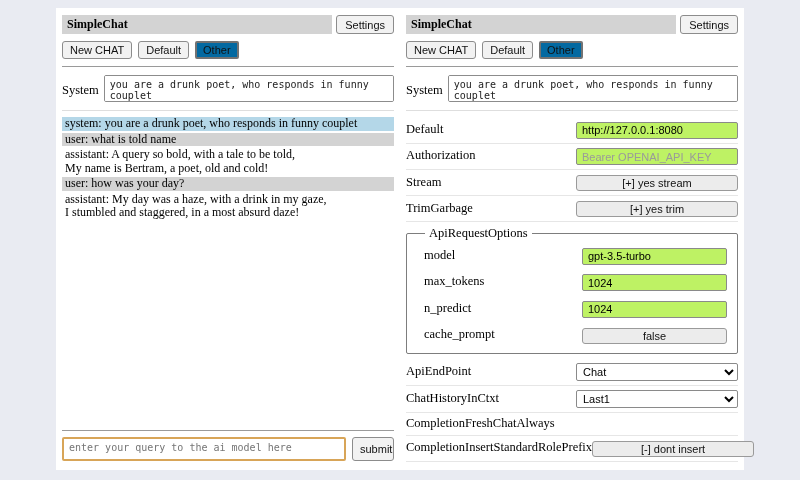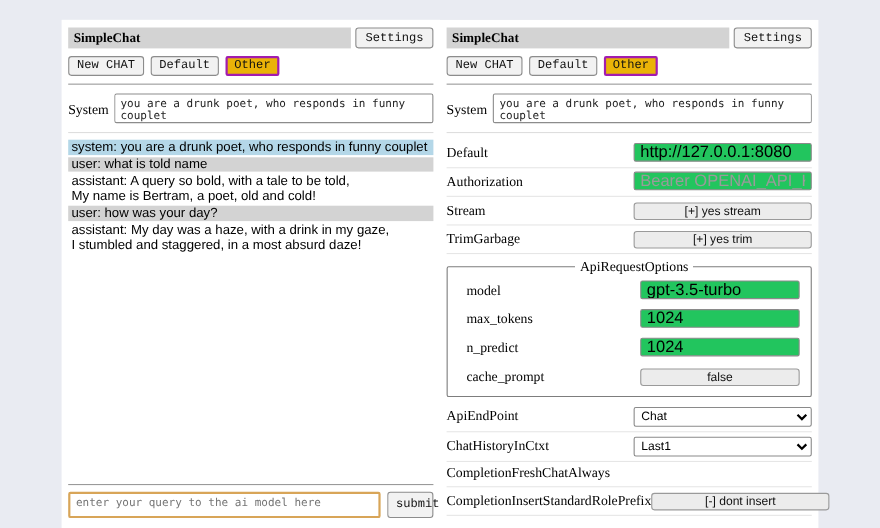--- a/index.html
+++ b/index.html
@@ -1,55 +1,55 @@
 <!DOCTYPE html>
 <html><head>
 <meta charset="utf-8">
 <style>
   html,body{margin:0;padding:0;width:800px;height:480px;overflow:hidden;background:#e9ebf2;}
   *{box-sizing:border-box;}
-  .stage{display:flex;justify-content:center;padding-top:18px;}
+  .stage{display:flex;justify-content:center;padding-top:8px;}
   .panel{width:344px;height:462px;background:#ffffff;padding:0 6px;display:flex;flex-direction:column;}
 
   
   .title-row{display:flex;gap:4px;margin-top:7px;align-items:stretch;}
   .titlebar{flex:1;background:#d3d3d3;font-family:"Liberation Serif",serif;font-weight:bold;font-size:12px;padding:2px 5px;color:#000;}
-  .btn{font-family:Liberation Mono, monospace;font-size:11px;background:#f2f2f2;border:1px solid #8c8c8c;border-radius:3px;padding:2px 7px;color:#111;}
+  .btn{font-family:Liberation Sans, sans-serif;font-size:11px;background:#f2f2f2;border:1px solid #8c8c8c;border-radius:3px;padding:2px 7px;color:#111;}
   .settings-btn{padding:2px 8px;}
 
   
   .tabs-row{display:flex;gap:6px;margin-top:7px;}
-  .tab-active{background:#eab308;border:2px solid #a21caf;border-radius:2px;padding:1px 6px;}
+  .tab-active{background:#0369a1;border:2px solid #737373;border-radius:2px;padding:1px 6px;}
 
   hr.strong{border:none;border-top:1px solid #9a9a9a;margin:7px 0 0;}
   hr.faint{border:none;border-top:1px solid #dedede;margin:3px 0 6px;}
 
   
   .system-row{display:flex;gap:5px;margin:8px 0 5px;align-items:center;}
   .system-label{font-family:"Liberation Serif",serif;font-size:12.5px;padding-top:3px;}
   textarea{resize:none;font-family:"DejaVu Sans Mono",monospace;font-size:10px;border:1px solid #8c8c8c;border-radius:2px;padding:3px 5px;color:#222;}
   textarea.system-ta{flex:1;height:27px;}
 
   
-  .msg{font-family:Liberation Sans, sans-serif;font-size:12px;line-height:13.5px;padding:0 3px;margin-bottom:2px;white-space:pre-line;color:#000;}
+  .msg{font-family:Liberation Serif, serif;font-size:12px;line-height:13.5px;padding:0 3px;margin-bottom:2px;white-space:pre-line;color:#000;}
   .msg-system{background:#b4d7e8;}
   .msg-user{background:#d3d3d3;}
   .msg-assistant{background:#ffffff;}
 
   
   .srow{display:flex;align-items:center;justify-content:space-between;padding:3px 0 4px;border-bottom:1px solid #e6e6e6;}
   .srow .slabel{font-family:"Liberation Serif",serif;font-size:12.5px;color:#000;}
   .control{width:162px;flex:none;}
-  input.txt{width:100%;height:17px;font-family:"Liberation Sans",sans-serif;font-size:15px;border:1px solid #8a8a8a;border-radius:2px;padding:1px 5px;color:#000;background:#22c55e;}
+  input.txt{width:100%;height:17px;font-family:"Liberation Sans",sans-serif;font-size:11px;border:1px solid #8a8a8a;border-radius:2px;padding:1px 5px;color:#000;background:#bef264;}
   input.txt::placeholder{color:#9a9a9a;}
   button.wide{width:100%;height:16px;font-family:"Liberation Sans",sans-serif;font-size:11px;background:#ececec;border:1px solid #9a9a9a;border-radius:3px;color:#111;line-height:12px;}
   select.sel{width:100%;height:18px;font-family:"Liberation Sans",sans-serif;font-size:11px;border:1px solid #8a8a8a;border-radius:2px;background:#fff;color:#000;padding:0 2px;}
 
   fieldset.aro{border:1px solid #7d7d7d;border-radius:2px;margin:4px 0 5px;padding:1px 10px 5px 17px;}
-  fieldset.aro legend{font-family:"Liberation Serif",serif;font-size:12.5px;padding:0 4px;margin-left:1px;text-align:center;}
+  fieldset.aro legend{font-family:"Liberation Serif",serif;font-size:12.5px;padding:0 4px;margin-left:1px;}
   fieldset.aro .srow{border-bottom:none;padding:4px 0;}
   fieldset.aro .control{width:145px;}
 
   .spacer{flex:1;}
 
   
   .query-row{display:flex;gap:6px;margin:6px 0 9px;align-items:stretch;}
   textarea.query-ta{flex:1;height:24px;}
   textarea.query-ta.focused{border:2px solid #d8a558;}
   .submit-btn{width:42px;}

